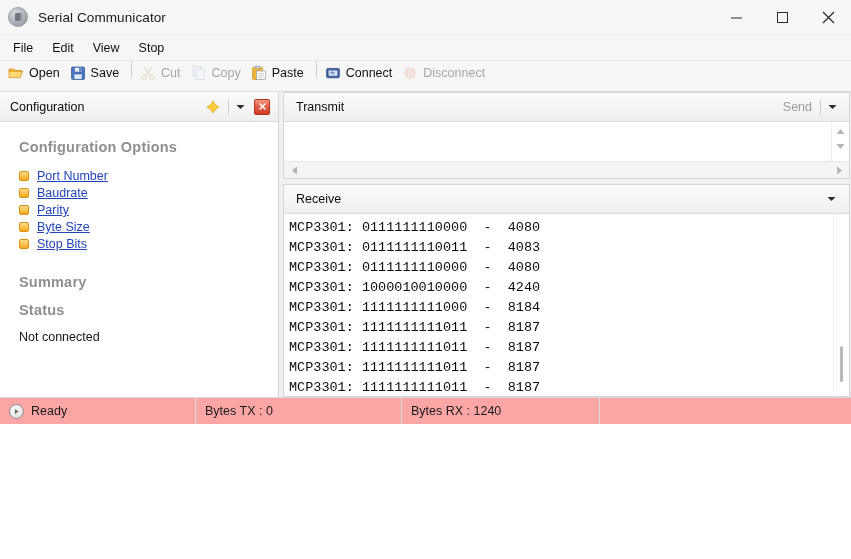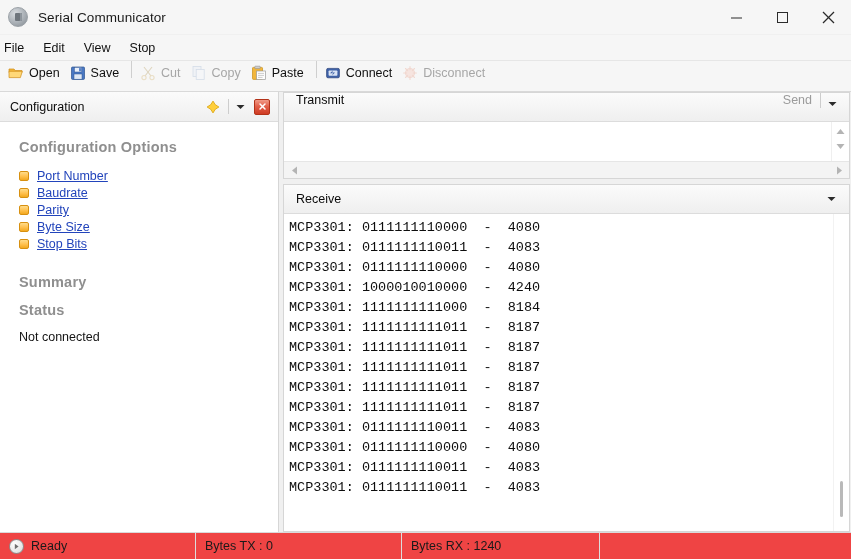--- a/index.html
+++ b/index.html
@@ -11,21 +11,21 @@
     height: 559px;
     overflow: hidden;
     background: #ffffff;
     font-family: "Liberation Sans", sans-serif;
     font-size: 12px;
     color: #000000;
     -webkit-font-smoothing: antialiased;
   }
   .app {
     width: 851px;
-    height: 559px;
+    height: 424px;
     position: relative;
     display: flex;
     flex-direction: column;
     background: #f4f4f4;
     box-sizing: border-box;
   }
 
   
   .titlebar {
     height: 34px;
@@ -77,21 +77,21 @@
   }
   .win-btn svg { display: block; }
 
   
   .menubar {
     height: 25px;
     min-height: 25px;
     background: #f6f6f6;
     display: flex;
     align-items: center;
-    padding-left: 0;
+    padding-left: 9px;
     border-bottom: 1px solid #e6e6e6;
   }
   .menu-item {
     font-size: 12.5px;
     color: #111111;
     padding: 2px 9px 2px 4px;
     margin-right: 6px;
     white-space: nowrap;
   }
 
@@ -257,21 +257,21 @@
     display: flex;
     flex-direction: column;
     background: #ffffff;
     border: 1px solid #d6d6d6;
     box-sizing: border-box;
   }
   .tx-head {
     height: 28px;
     min-height: 28px;
     display: flex;
-    align-items: flex-start;
+    align-items: center;
     background: linear-gradient(to bottom, #fbfbfb 0%, #efefef 100%);
     border-bottom: 1px solid #dcdcdc;
     padding-left: 12px;
   }
   .tx-head .ph-title { font-size: 12.5px; color: #0b0b0b; flex: 1 1 auto; }
   .send-lbl {
     font-size: 12.5px;
     color: #9b9b9b;
     margin-right: 5px;
   }
@@ -370,21 +370,21 @@
     bottom: 14px;
     height: 36px;
     background: #b9b9b9;
     border-radius: 2px;
   }
 
   
   .statusbar {
     height: 26px;
     min-height: 26px;
-    background: #ef4444;
+    background: #fca5a5;
     border-top: 1px solid #dadada;
     display: flex;
     align-items: center;
     font-size: 12.5px;
     color: #1a1a1a;
   }
   .sb-cell {
     display: flex;
     align-items: center;
     height: 26px;

